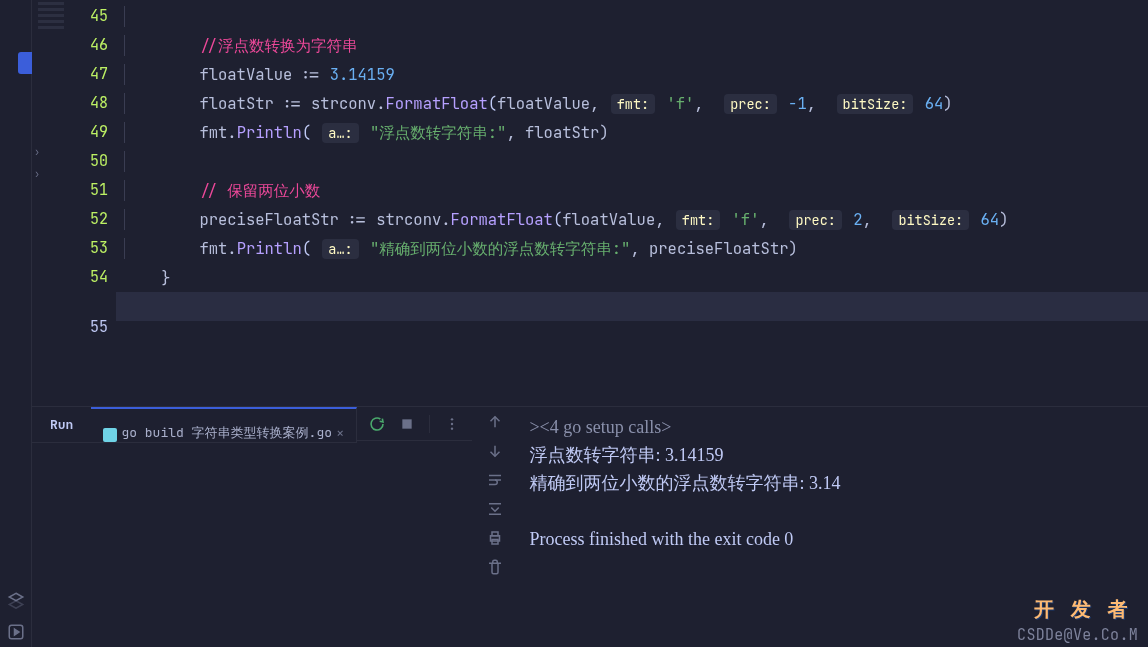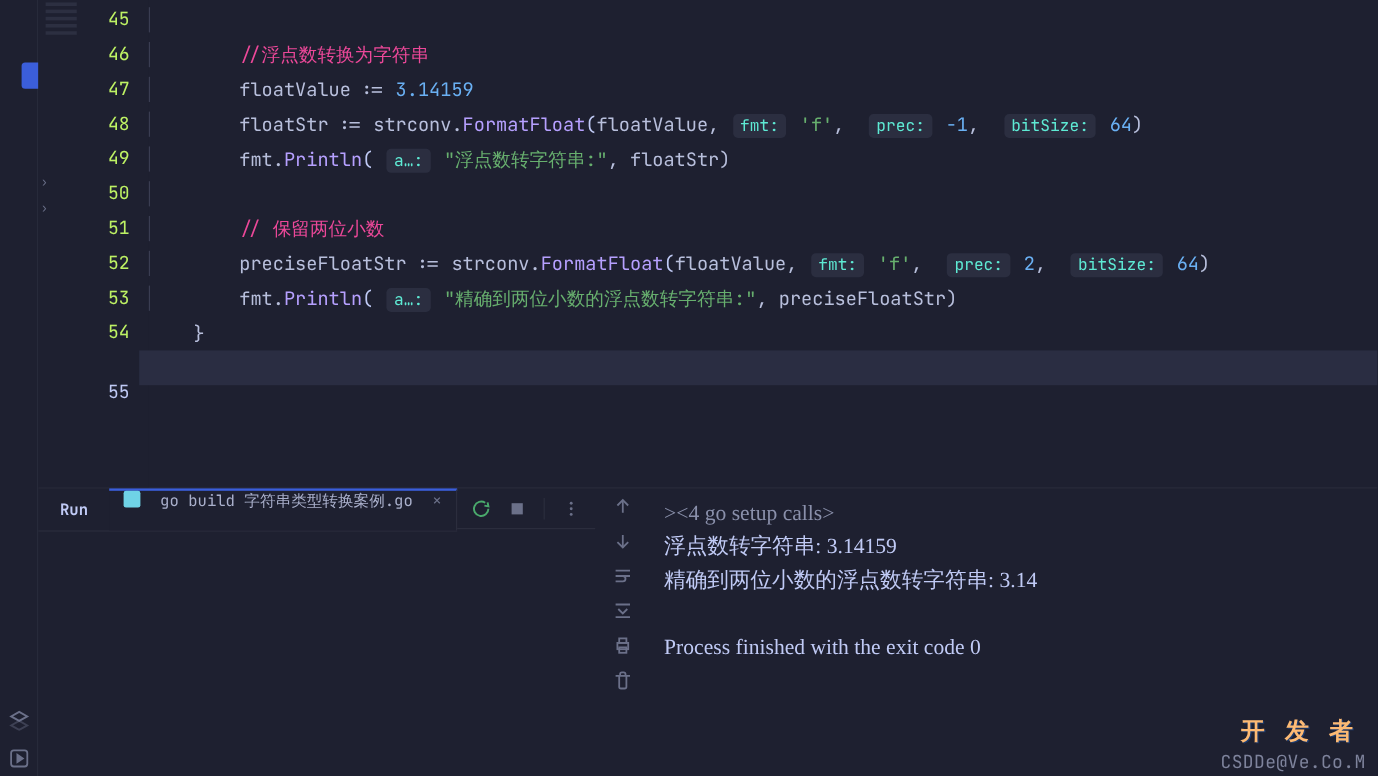--- a/index.html
+++ b/index.html
@@ -52,37 +52,37 @@
     .c-op { color: #b8bfdc; }
     .c-num { color: #6ab0f3; }
     .c-pkg { color: #b8bfdc; }
     .c-dot { color: #b8bfdc; }
     .c-func { color: #b6a0ff; }
     .c-str { color: #67af6e; }
     .c-hint-box {
       background: #2b2e40; border-radius: 4px; padding: 1px 6px;
       font-size: 13.5px; margin: 0 2px;
     }
-    .c-hint-label { color: #5eead4; }
+    .c-hint-label { color: #fef9c3; }
     .c-brace { color: #b8bfdc; }
     .indent-guide { border-left: 1px solid #3a3d52; }
 
     .run-panel {
       height: 241px; background: #1e2030; border-top: 1px solid #2b2d3d;
       display: flex; flex-direction: row;
     }
     .run-header {
       height: 36px; display: flex; align-items: center;
       border-bottom: 1px solid #2b2d3d;
     }
     .run-tab-label {
       padding: 0 18px; font-size: 13px; font-weight: 600; color: #c0caf5;
     }
     .run-tab-file {
-      display: flex; align-items: flex-start; gap: 16px; padding: 0 12px;
+      display: flex; align-items: flex-end; gap: 4px; padding: 0 12px;
       height: 100%; border-right: 1px solid #2b2d3d; background: #1e2030;
       border-top: 2px solid #3b5eda; font-size: 13px; color: #aab0cc;
     }
     .run-tab-file .go-icon { width: 14px; height: 14px; background: #6fd3e6; border-radius: 2px; display: inline-block; }
     .run-tab-file .close { color: #6b7089; font-size: 14px; }
     .run-toolbar {
       height: 34px; display: flex; align-items: center; gap: 14px; padding: 0 12px;
       border-bottom: 1px solid #2b2d3d;
     }
     .tb-icon { width: 16px; height: 16px; cursor: pointer; }

